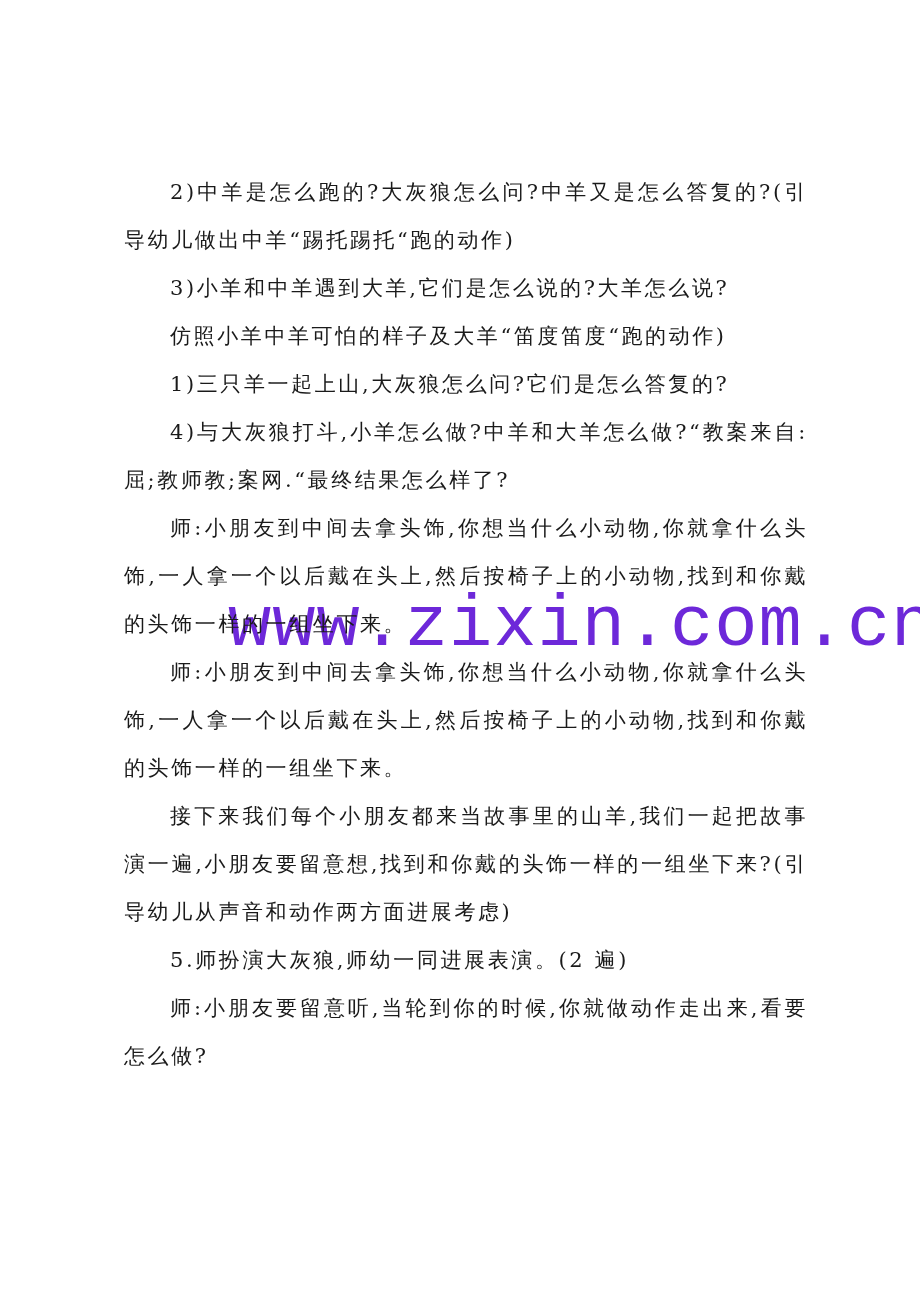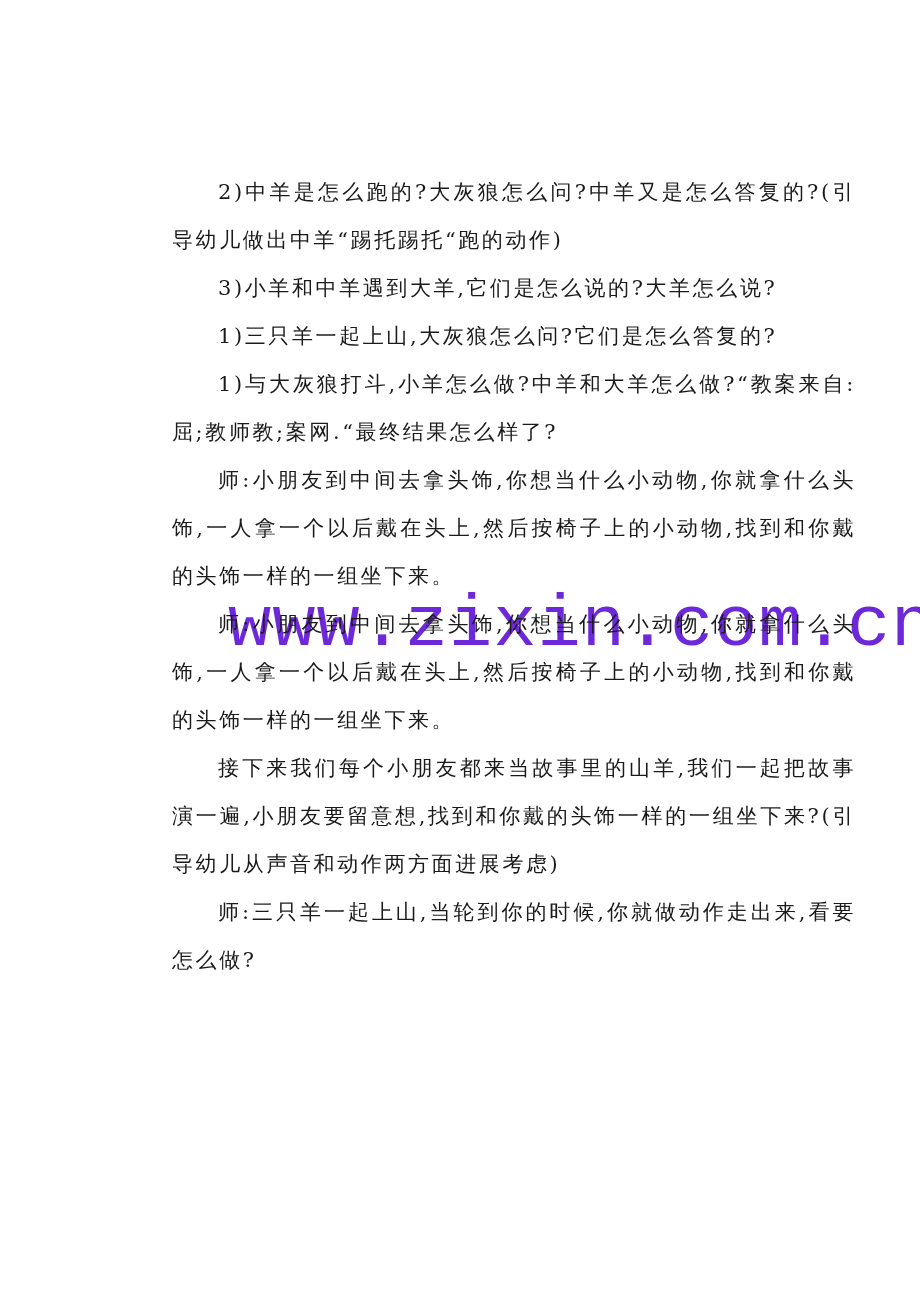--- a/index.html
+++ b/index.html
@@ -40,29 +40,31 @@
       top: 590px;
       font-family: Liberation Mono, monospace;
       font-size: 72px;
       letter-spacing: 1px;
       color: #6d28d9;
       pointer-events: none;
       z-index: 0;
       line-height: 1;
       white-space: nowrap;
     }
-    .page { z-index: 1; margin-left: 48px; }
+    .page { z-index: 1; }
   </style>
 </head>
 <body>
 
 <div class="watermark">www.zixin.com.cn</div>
 
 <div class="page">
   <p class="para indent">2)中羊是怎么跑的?大灰狼怎么问?中羊又是怎么答复的?(引导幼儿做出中羊“踢托踢托“跑的动作)</p>
   <p class="para indent">3)小羊和中羊遇到大羊,它们是怎么说的?大羊怎么说?</p>
+  <p class="para indent">仿照小羊中羊可怕的样子及大羊“笛度笛度“跑的动作)</p>
   <p class="para indent">1)三只羊一起上山,大灰狼怎么问?它们是怎么答复的?</p>
-  <p class="para indent">1)与大灰狼打斗,小羊怎么做?中羊和大羊怎么做?“教案来自: 屈;教师教;案网.“最终结果怎么样了?</p>
+  <p class="para indent">4)与大灰狼打斗,小羊怎么做?中羊和大羊怎么做?“教案来自: 屈;教师教;案网.“最终结果怎么样了?</p>
   <p class="para indent">师:小朋友到中间去拿头饰,你想当什么小动物,你就拿什么头饰,一人拿一个以后戴在头上,然后按椅子上的小动物,找到和你戴的头饰一样的一组坐下来。</p>
   <p class="para indent">师:小朋友到中间去拿头饰,你想当什么小动物,你就拿什么头饰,一人拿一个以后戴在头上,然后按椅子上的小动物,找到和你戴的头饰一样的一组坐下来。</p>
   <p class="para indent">接下来我们每个小朋友都来当故事里的山羊,我们一起把故事演一遍,小朋友要留意想,找到和你戴的头饰一样的一组坐下来?(引导幼儿从声音和动作两方面进展考虑)</p>
-  <p class="para indent">师:三只羊一起上山,当轮到你的时候,你就做动作走出来,看要怎么做?</p>
+  <p class="para indent">5.师扮演大灰狼,师幼一同进展表演。(2 遍)</p>
+  <p class="para indent">师:小朋友要留意听,当轮到你的时候,你就做动作走出来,看要怎么做?</p>
 </div>
 
 </body></html>

